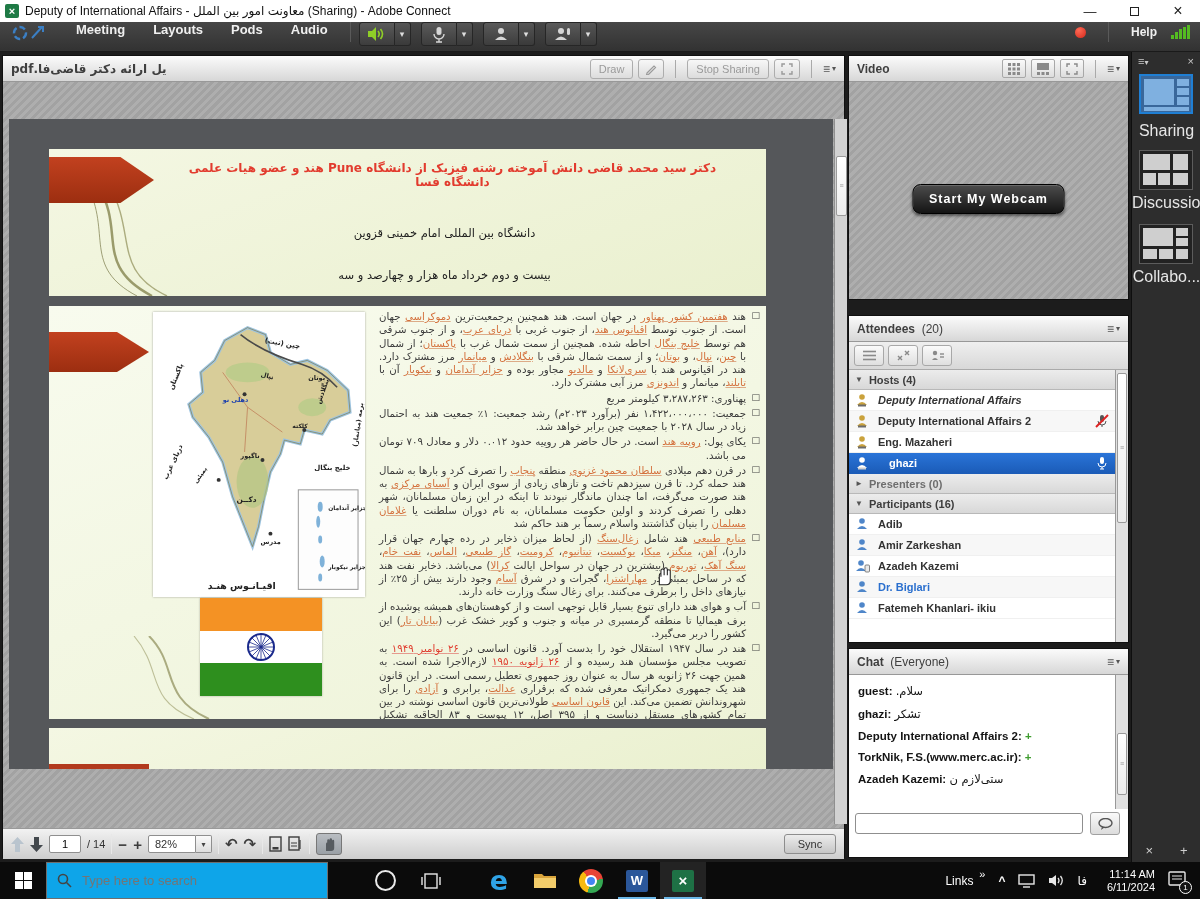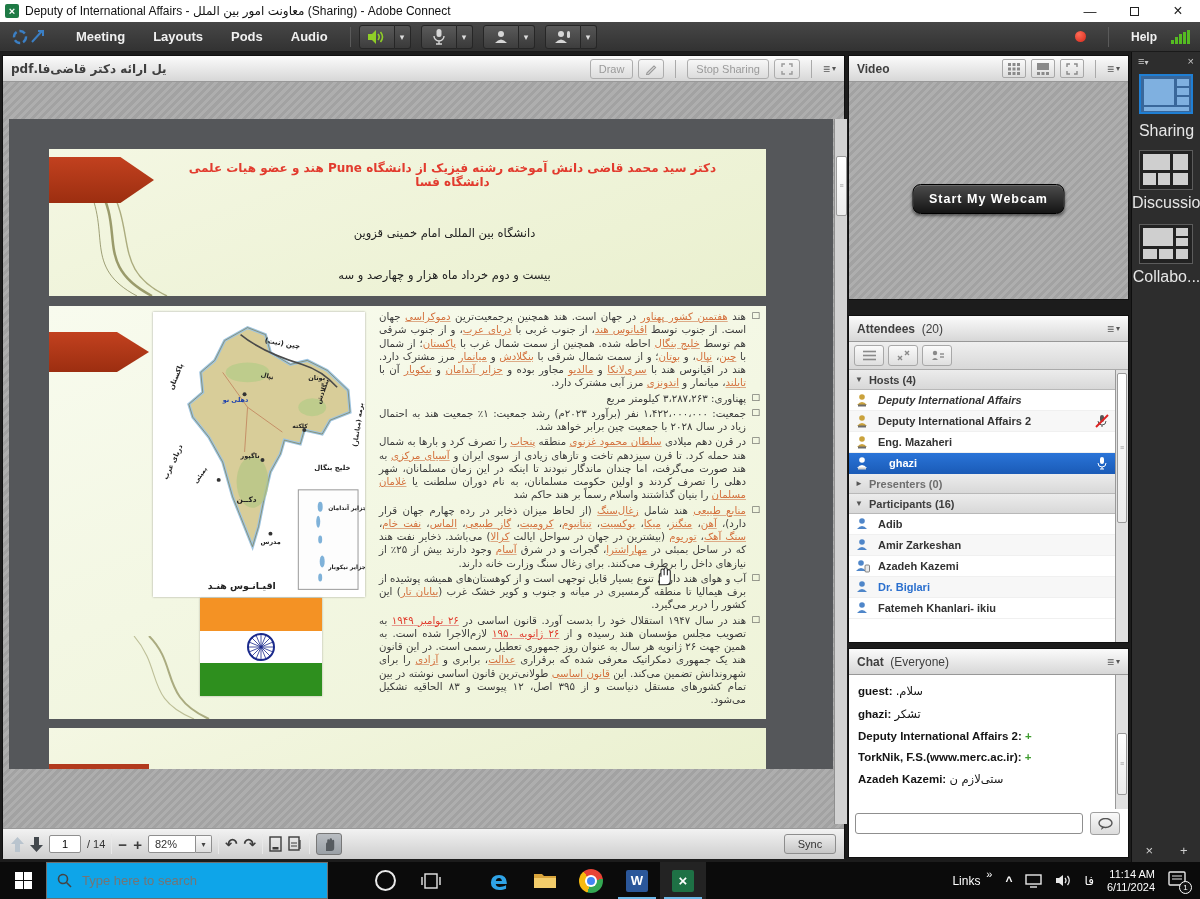--- a/index.html
+++ b/index.html
@@ -11,21 +11,21 @@
   
   .titlebar{left:0;top:0;width:1200px;height:22px;background:#fff;display:flex;align-items:center;}
   .appico{width:14px;height:14px;margin:0 6px 0 5px;background:#1e7a45;border-radius:2px;color:#fff;
     font-size:11px;line-height:14px;text-align:center;font-weight:bold;}
   .wtitle{font-size:12px;color:#111;}
   .winbtns{margin-left:auto;display:flex;align-items:center;height:100%;}
   .winbtn{width:44px;height:22px;display:flex;align-items:center;justify-content:center;color:#222;font-size:13px;}
   .maxglyph{width:9px;height:9px;border:1px solid #222;}
   
   .menubar{left:0;top:22px;width:1200px;height:30px;background:linear-gradient(#474747,#323232);
-    display:flex;align-items:center;border-bottom:1px solid #1a1a1a;}
+    display:flex;align-items:flex-start;border-bottom:1px solid #1a1a1a;}
   .aclogo{width:44px;height:22px;margin:0 10px 0 8px;}
   .menuitem{color:#f0f0f0;font-weight:bold;font-size:13px;padding:0 14px;cursor:default;}
   .mb-sep{width:1px;height:20px;background:#222;border-right:1px solid #5a5a5a;margin:0 8px;}
   .tgroup{display:flex;margin-right:10px;height:24px;}
   .tbtn{width:36px;height:24px;background:linear-gradient(#5a5a5a,#3d3d3d);border:1px solid #262626;
     border-radius:3px 0 0 3px;display:flex;align-items:center;justify-content:center;}
   .tdrop{width:16px;height:24px;background:linear-gradient(#555,#3a3a3a);border:1px solid #262626;border-left:none;
     border-radius:0 3px 3px 0;color:#ddd;font-size:9px;display:flex;align-items:center;justify-content:center;}
   .mb-right{margin-left:auto;display:flex;align-items:center;margin-right:10px;}
   .recdot{width:11px;height:11px;border-radius:50%;background:radial-gradient(circle at 35% 30%,#ff6a55,#d5281b);margin-right:14px;}
@@ -340,20 +340,21 @@
                 <line x1="56" y1="37" x2="66" y2="61"></line>
                   <line x1="66" y1="37" x2="56" y2="61"></line>
               </g>
             </svg>
           </div>
 
           <ul class="btext">
             <li><span>هند </span><span class="hl">هفتمین کشور پهناور</span><span> در جهان است. هند همچنین پرجمعیت‌ترین </span><span class="hl">دموکراسی</span><span> جهان است. از جنوب توسط </span><span class="hl">اقیانوس هند</span><span>، از جنوب غربی با </span><span class="hl">دریای عرب</span><span>، و از جنوب شرقی هم توسط </span><span class="hl">خلیج بنگال</span><span> احاطه شده. همچنین از سمت شمال غرب با </span><span class="hl">پاکستان</span><span>؛ از شمال با </span><span class="hl">چین</span><span>، </span><span class="hl">نپال</span><span>، و </span><span class="hl">بوتان</span><span>؛ و از سمت شمال شرقی با </span><span class="hl">بنگلادش</span><span> و </span><span class="hl">میانمار</span><span> مرز مشترک دارد. هند در اقیانوس هند با </span><span class="hl">سری‌لانکا</span><span> و </span><span class="hl">مالدیو</span><span> مجاور بوده و </span><span class="hl">جزایر آندامان</span><span> و </span><span class="hl">نیکوبار</span><span> آن با </span><span class="hl">تایلند</span><span>، میانمار و </span><span class="hl">اندونزی</span><span> مرز آبی مشترک دارد.</span></li>
             <li><span>پهناوری: ۳،۲۸۷،۲۶۳ کیلومتر مربع</span></li>
             <li><span>جمعیت: ۱،۴۲۲،۰۰۰،۰۰۰ نفر (برآورد ۲۰۲۳م) رشد جمعیت: ۱٪ جمعیت هند به احتمال زیاد در سال ۲۰۲۸ با جمعیت چین برابر خواهد شد.</span></li>
+            <li><span>یکای پول: </span><span class="hl">روپیه هند</span><span> است. در حال حاضر هر روپیه حدود ۰.۰۱۲ دلار و معادل ۷۰۹ تومان می باشد.</span></li>
             <li><span>در قرن دهم میلادی </span><span class="hl">سلطان محمود غزنوی</span><span> منطقه </span><span class="hl">پنجاب</span><span> را تصرف کرد و بارها به شمال هند حمله کرد. تا قرن سیزدهم تاخت و تازهای زیادی از سوی ایران و </span><span class="hl">آسیای مرکزی</span><span> به هند صورت می‌گرفت، اما چندان ماندگار نبودند تا اینکه در این زمان مسلمانان، شهر دهلی را تصرف کردند و اولین حکومت مسلمانان، به نام دوران سلطنت یا </span><span class="hl">غلامان مسلمان</span><span> را بنیان گذاشتند واسلام رسماً بر هند حاکم شد</span></li>
             <li><span class="hl">منابع طبیعی</span><span> هند شامل </span><span class="hl">زغال‌سنگ</span><span> (از لحاظ میزان ذخایر در رده چهارم جهان قرار دارد)، </span><span class="hl">آهن</span><span>، </span><span class="hl">منگنز</span><span>، </span><span class="hl">میکا</span><span>، </span><span class="hl">بوکسیت</span><span>، </span><span class="hl">تیتانیوم</span><span>، </span><span class="hl">کرومیت</span><span>، </span><span class="hl">گاز طبیعی</span><span>، </span><span class="hl">الماس</span><span>، </span><span class="hl">نفت خام</span><span>، </span><span class="hl">سنگ آهک</span><span>، </span><span class="hl">توریوم</span><span> (بیشترین در جهان در سواحل ایالت </span><span class="hl">کرالا</span><span>) می‌باشد. ذخایر نفت هند که در ساحل بمبئی در </span><span class="hl">مهاراشترا</span><span>، گجرات و در شرق </span><span class="hl">آسام</span><span> وجود دارند بیش از ۲۵٪ از نیازهای داخل را برطرف می‌کنند. برای زغال سنگ وزارت خانه دارند.</span></li>
             <li><span>آب و هوای هند دارای تنوع بسیار قابل توجهی است و از کوهستان‌های همیشه پوشیده از برف هیمالیا تا منطقه گرمسیری در میانه و جنوب و کویر خشک غرب (</span><span class="hl">بیابان تار</span><span>) این کشور را دربر می‌گیرد.</span></li>
             <li><span>هند در سال ۱۹۴۷ استقلال خود را بدست آورد. قانون اساسی در </span><span class="rd">۲۶ نوامبر ۱۹۴۹</span><span> به تصویب مجلس مؤسسان هند رسیده و از </span><span class="rd">۲۶ ژانویه ۱۹۵۰</span><span> لازم‌الاجرا شده است. به همین جهت ۲۶ ژانویه هر سال به عنوان روز جمهوری تعطیل رسمی است. در این قانون هند یک جمهوری دمکراتیک معرفی شده که برقراری </span><span class="hl">عدالت</span><span>، برابری و </span><span class="hl">آزادی</span><span> را برای شهروندانش تضمین می‌کند. این </span><span class="hl">قانون اساسی</span><span> طولانی‌ترین قانون اساسی نوشته در بین تمام کشورهای مستقل دنیاست و از ۳۹۵ اصل، ۱۲ پیوست و ۸۳ الحاقیه تشکیل می‌شود.</span></li>
           </ul>
         </div>
 
         <div class="slide" style="top:609px;height:41px;">
           <div class="abs" style="left:0;bottom:0;width:100px;height:5px;background:#b23a1d;"></div>
         </div>
@@ -701,21 +702,21 @@
         <rect x="1" y="1" width="15" height="9" fill="none" stroke="#e8e8e8" stroke-width="1.4"></rect>
         <line x1="5" y1="13" x2="12" y2="13" stroke="#e8e8e8" stroke-width="1.4"></line>
       </svg>
       <svg width="16" height="13" viewBox="0 0 16 13">
         <polygon points="1,4 4,4 8,1 8,12 4,9 1,9" fill="#e8e8e8"></polygon>
         <path d="M10 4 q2 2.5 0 5 M12.5 2 q3.5 4.5 0 9" stroke="#e8e8e8" stroke-width="1.3" fill="none"></path>
       </svg>
       <span class="fa" style="font-size:12px;">فا</span>
       <span class="clock">
         <span style="display:block;">11:14 AM</span>
-        <span style="display:block;">6/11/2024</span>
+        <span style="display:block;margin-left:7px;">6/11/2024</span>
       </span>
       <span class="notif">
         <svg width="18" height="15" viewBox="0 0 18 15">
           <rect x="1" y="1" width="16" height="13" rx="1" fill="none" stroke="#e8e8e8" stroke-width="1.4"></rect>
           <line x1="4" y1="5" x2="14" y2="5" stroke="#e8e8e8"></line>
             <line x1="4" y1="8" x2="14" y2="8" stroke="#e8e8e8"></line>
         </svg>
         <span class="badge">1</span>
       </span>
     </div>

